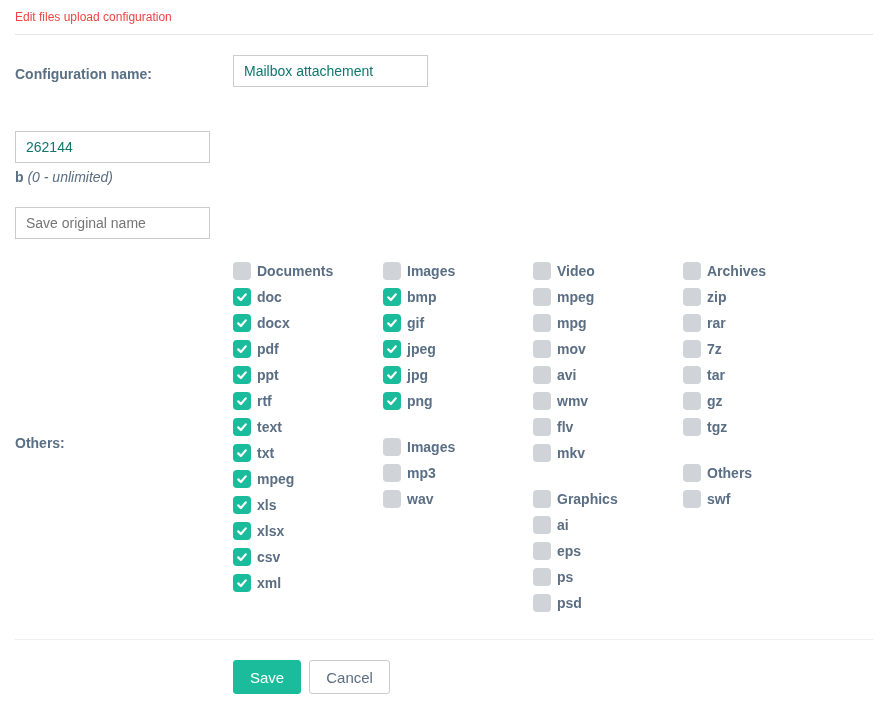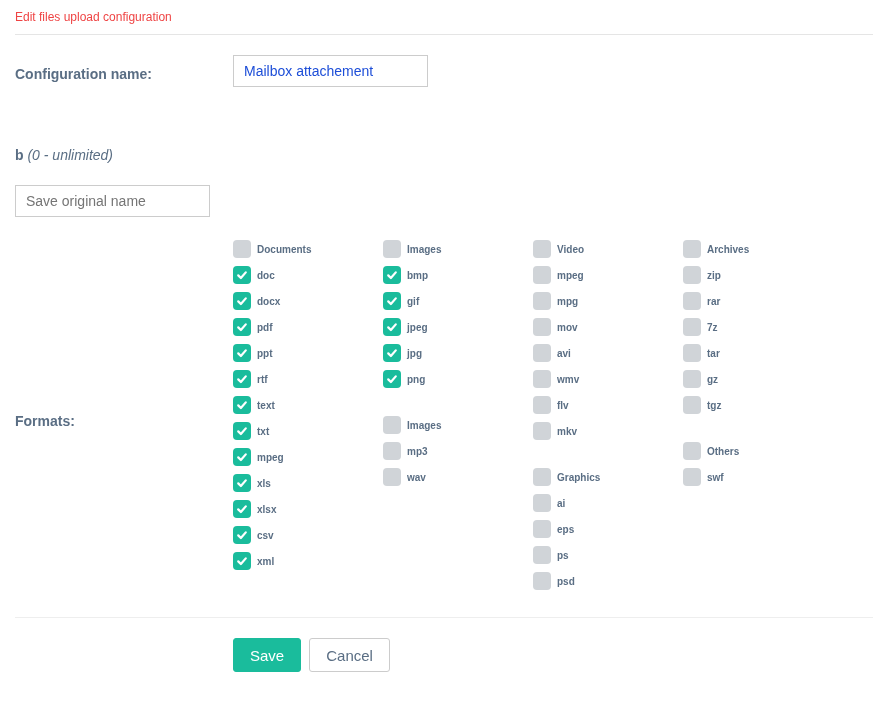--- a/index.html
+++ b/index.html
@@ -36,25 +36,25 @@
   }
   .form-field {
     flex: 1;
   }
   input.text-input {
     width: 195px;
     height: 32px;
     padding: 4px 10px;
     border: 1px solid #ccc;
     font-size: 14px;
-    color: #1d4ed8;
+    color: #0f766e;
     font-family: inherit;
   }
   .hint {
-    margin-top: 16px;
+    margin-top: 6px;
     font-size: 14px;
     font-style: italic;
     color: #5a6e84;
   }
   .hint .unit { font-style: normal; font-weight: 700; }
   
   .cb-row {
     display: flex;
     align-items: center;
     gap: 6px;
@@ -68,21 +68,21 @@
     display: inline-flex;
     align-items: center;
     justify-content: center;
     flex-shrink: 0;
     cursor: pointer;
   }
   .cb.unchecked { background: #d0d4d8; }
   .cb.checked { background: #1abc9c; }
   .cb svg { width: 12px; height: 12px; display: none; }
   .cb.checked svg { display: block; }
-  .cb-label { font-weight: 700; color: #5a6e84; font-size: 10px; }
+  .cb-label { font-weight: 700; color: #5a6e84; font-size: 14px; }
   .group-header .cb-label { font-weight: 700; }
   .formats-wrap {
     display: flex;
     gap: 30px;
   }
   .fmt-col {
     width: 120px;
   }
   .col-stack { display: flex; flex-direction: column; gap: 20px; }
   
@@ -127,35 +127,36 @@
   <div class="form-field">
     <input type="text" class="text-input" value="Mailbox attachement" style="">
   </div>
 </div>
 
 <div class="form-row">
 </div>
 
 <div class="form-row">
   <div class="form-field">
+    <input type="text" class="text-input" value="262144" style="">
     <div class="hint">
       <span class="unit">b</span>
       <span>(0 - unlimited)</span>
     </div>
   </div>
 </div>
 
 <div class="form-row">
   <div class="form-field">
     <input type="text" class="text-input" placeholder="Save original name" style="">
   </div>
 </div>
 
 <div class="form-row" style="margin-bottom:8px;">
-  <div class="form-label">Formats:</div>
+  <div class="form-label">Others:</div>
   <div class="form-field">
     <div class="formats-wrap" id="formats-wrap">
         <div class="fmt-col col-stack">
           <div>
             <div class="cb-row group-header">
               <span class="cb unchecked"></span>
               <span class="cb-label">Documents</span>
             </div>
             <div class="cb-row">
               <span class="cb checked">

